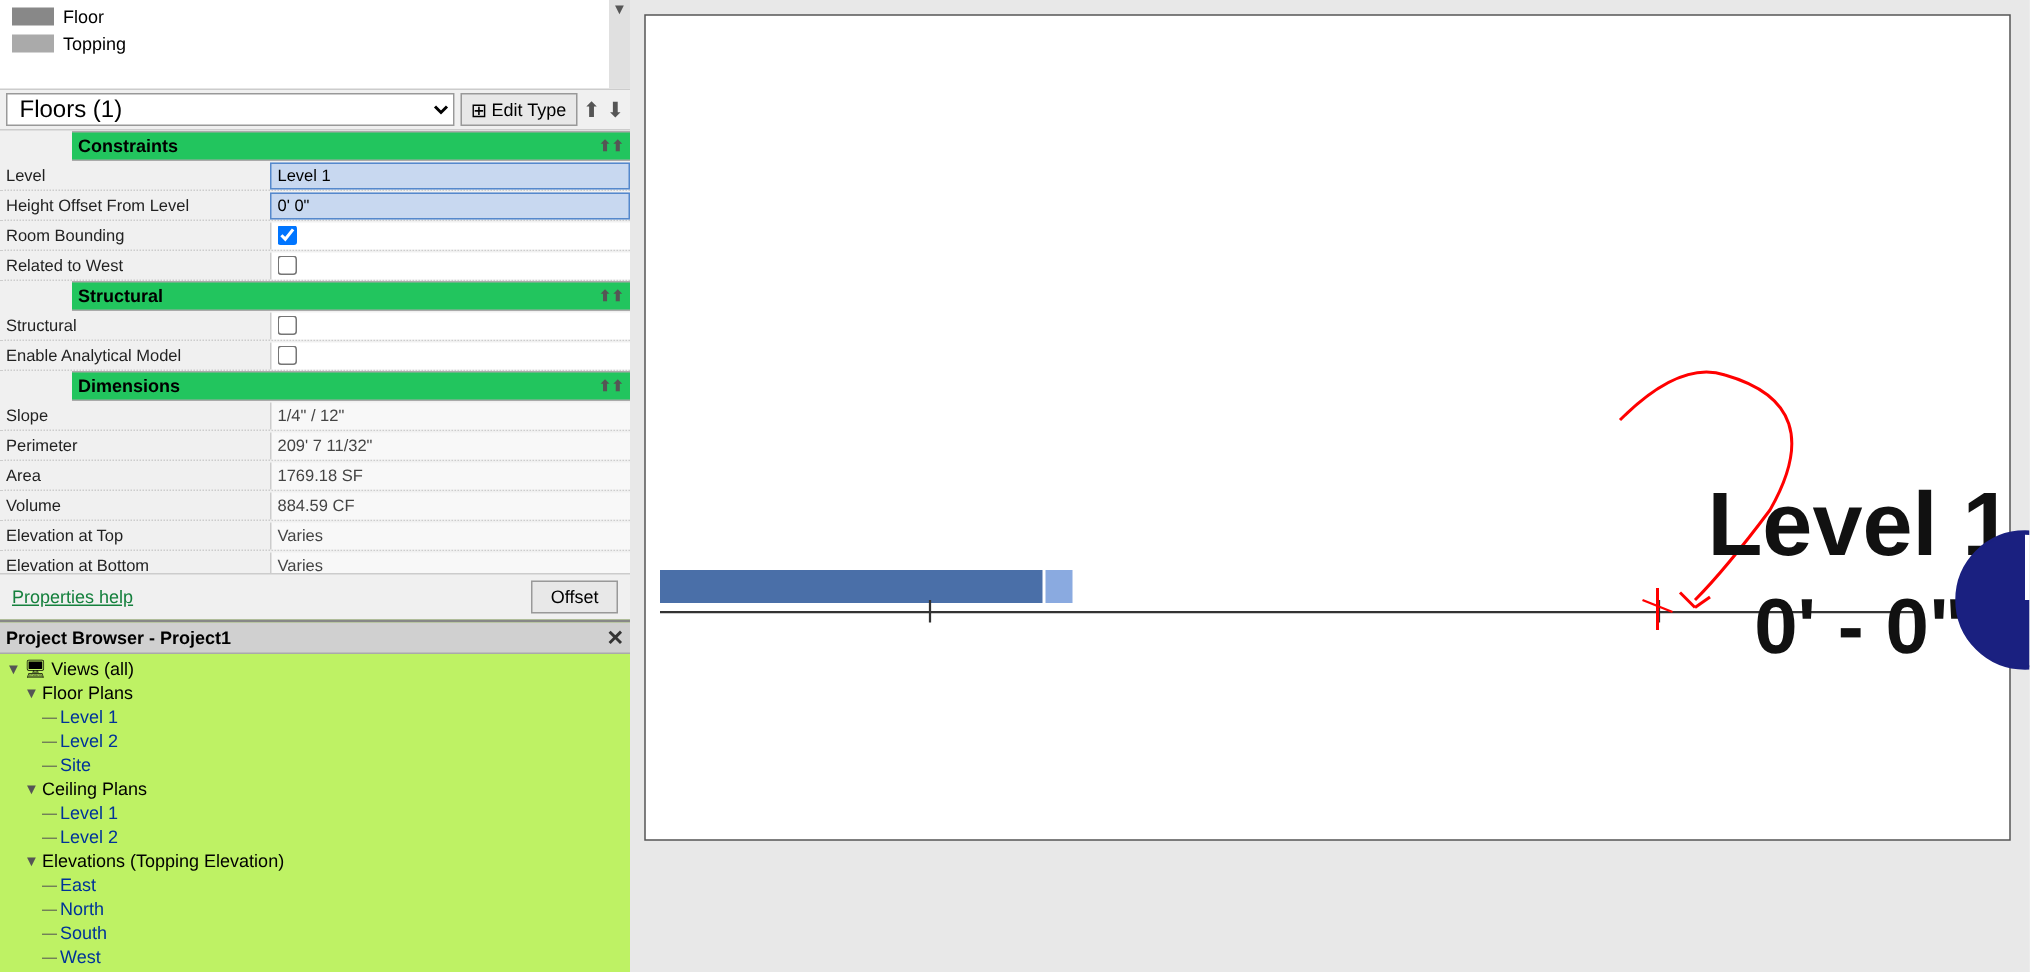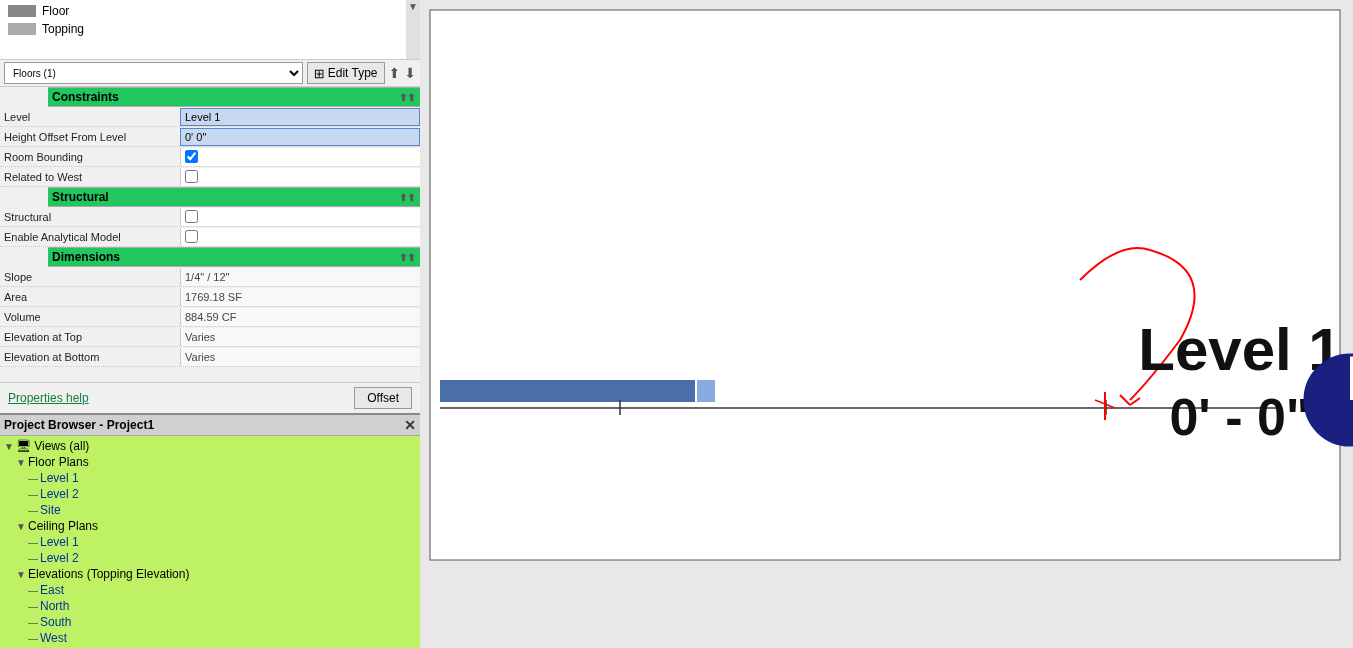--- a/index.html
+++ b/index.html
@@ -11,21 +11,21 @@
     
     .top-type-bar { background: #fff; border-bottom: 1px solid #ccc; padding: 2px 4px; display: flex; flex-direction: column; min-height: 60px; position: relative; }
     .type-item { display: flex; align-items: center; padding: 2px 4px; cursor: default; }
     .type-item .type-icon { width: 28px; height: 14px; background: #aaa; margin-right: 6px; display: inline-block; }
     .type-item.active .type-icon { background: #888; }
     .type-scroll { position: absolute; right: 0; top: 0; bottom: 0; width: 14px; background: #e0e0e0; display: flex; flex-direction: column; align-items: center; justify-content: flex-start; }
     .type-scroll-arrow { font-size: 10px; color: #555; line-height: 14px; }
 
     
     .properties-header { display: flex; align-items: center; padding: 2px 4px; background: #f0f0f0; border-bottom: 1px solid #ccc; gap: 4px; }
-    .floor-select { flex: 1; height: 22px; font-size: 10px; border: 1px solid #999; background: #fff; padding: 0 4px; }
+    .floor-select { flex: 1; height: 22px; font-size: 16px; border: 1px solid #999; background: #fff; padding: 0 4px; }
     .edit-type-btn { display: flex; align-items: center; gap: 3px; background: #e8e8e8; border: 1px solid #999; padding: 2px 6px; cursor: pointer; font-size: 12px; height: 22px; }
 
     
     .properties-panel { flex: 1; overflow-y: auto; background: #f0f0f0; }
     .section-header { display: flex; align-items: center; justify-content: space-between; background: #22c55e; border-top: 1px solid #aaa; border-bottom: 1px solid #aaa; padding: 2px 4px; font-weight: bold; font-size: 12px; margin-left: 48px; }
     .section-collapse { font-size: 10px; color: #555; }
     .prop-row { display: flex; align-items: center; border-bottom: 1px dotted #ccc; min-height: 20px; }
     .prop-label { width: 180px; min-width: 180px; padding: 1px 4px; color: #222; font-size: 11px; }
     .prop-value { flex: 1; padding: 1px 4px; font-size: 11px; background: #fff; border-left: 1px solid #ccc; min-height: 18px; display: flex; align-items: center; }
     .prop-value.highlighted { background: #c8d8f0; border: 1px solid #5588cc; }
@@ -133,20 +133,24 @@
     <div class="section-header">
       <span>Dimensions</span>
       <span class="section-collapse">⬆⬆</span>
     </div>
 
     <div class="prop-row">
       <div class="prop-label">Slope</div>
       <div class="prop-value read-only">1/4" / 12"</div>
     </div>
     <div class="prop-row">
+      <div class="prop-label">Perimeter</div>
+      <div class="prop-value read-only">209'  7 11/32"</div>
+    </div>
+    <div class="prop-row">
       <div class="prop-label">Area</div>
       <div class="prop-value read-only">1769.18 SF</div>
     </div>
     <div class="prop-row">
       <div class="prop-label">Volume</div>
       <div class="prop-value read-only">884.59 CF</div>
     </div>
     <div class="prop-row">
       <div class="prop-label">Elevation at Top</div>
       <div class="prop-value read-only">Varies</div>

